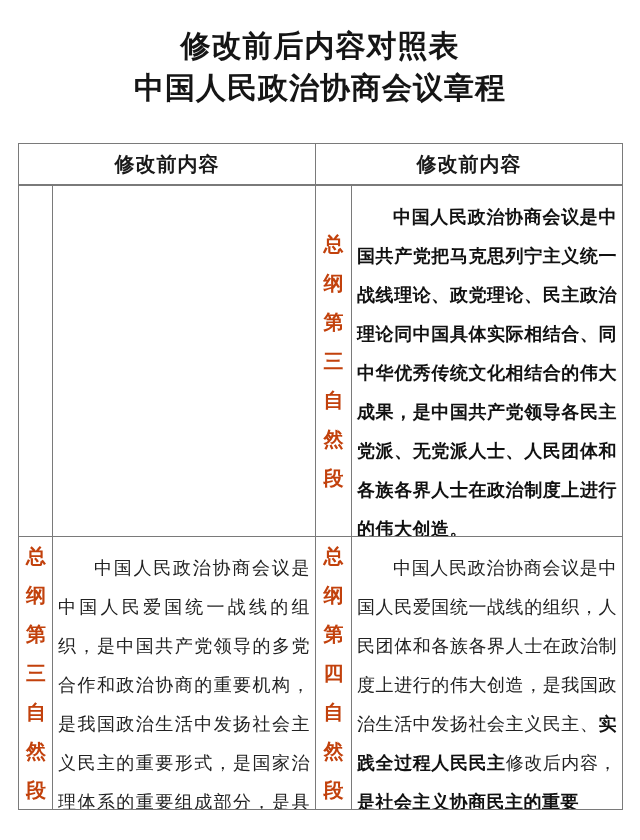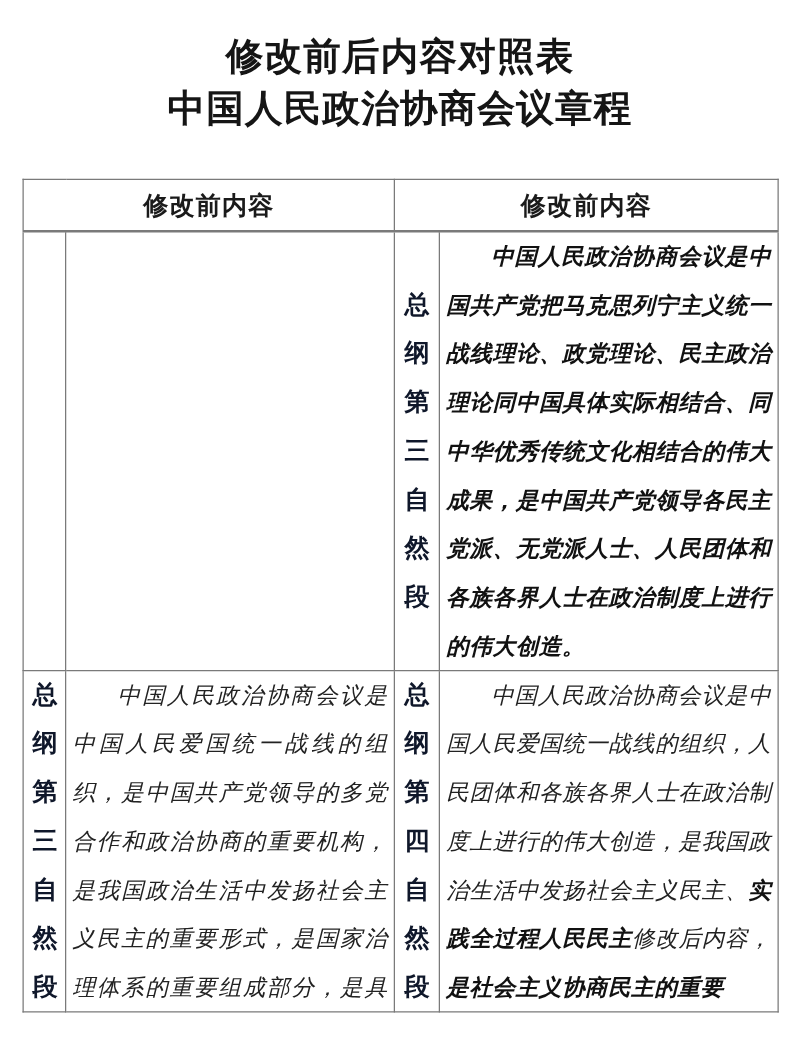--- a/index.html
+++ b/index.html
@@ -62,27 +62,26 @@
   }
   tr.row1 .cellbox { height: 350px; }
   tr.row2 .cellbox { height: 272px; }
   .label-box {
     padding: 0 7px;
     text-align: center;
     font-family: "Liberation Sans", "DejaVu Sans", sans-serif;
     font-weight: 700;
     font-size: 20px;
     line-height: 39px;
-    color: #0f172a;
+    color: #c2410c;
     word-break: break-all;
   }
   tr.row1 .label-box.offset { padding-top: 39px; }
   .content-box {
-    padding: 0 5px;
-    font-style: italic;
+    padding: 12px 5px;
   }
   .para {
     margin: 0;
     text-indent: 2em;
     text-align: justify;
     font-size: 18px;
     line-height: 39px;
     letter-spacing: 0.5px;
     color: #222222;
     font-family: "Liberation Serif", "DejaVu Serif", serif;

